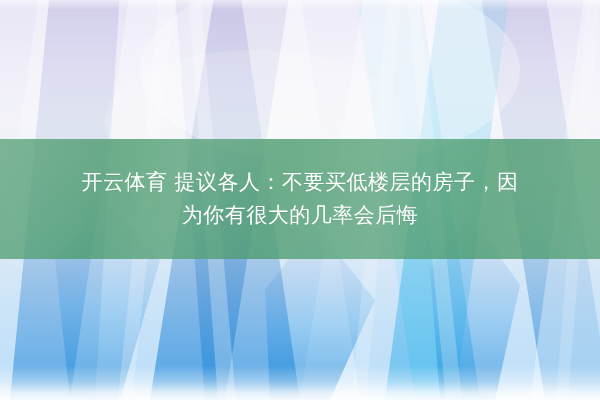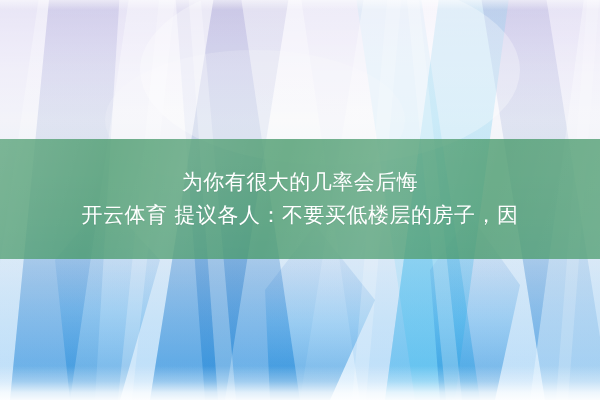--- a/index.html
+++ b/index.html
@@ -172,20 +172,20 @@
 
       <ellipse cx="330" cy="70" rx="190" ry="95" fill="#ffffff" opacity="0.30"></ellipse>
       <ellipse cx="255" cy="120" rx="150" ry="70" fill="#ffffff" opacity="0.16"></ellipse>
     </svg>
   </div>
 
   <div class="top-fade"></div>
 
   <div class="caption-band">
     <div class="caption-text">
+      <div>开云体育 提议各人：不要买低楼层的房子，因</div>
       <div>为你有很大的几率会后悔</div>
-      <div>开云体育 提议各人：不要买低楼层的房子，因</div>
     </div>
   </div>
 
   <div class="bottom-fade"></div>
 
 </div>
 
 </body></html>

